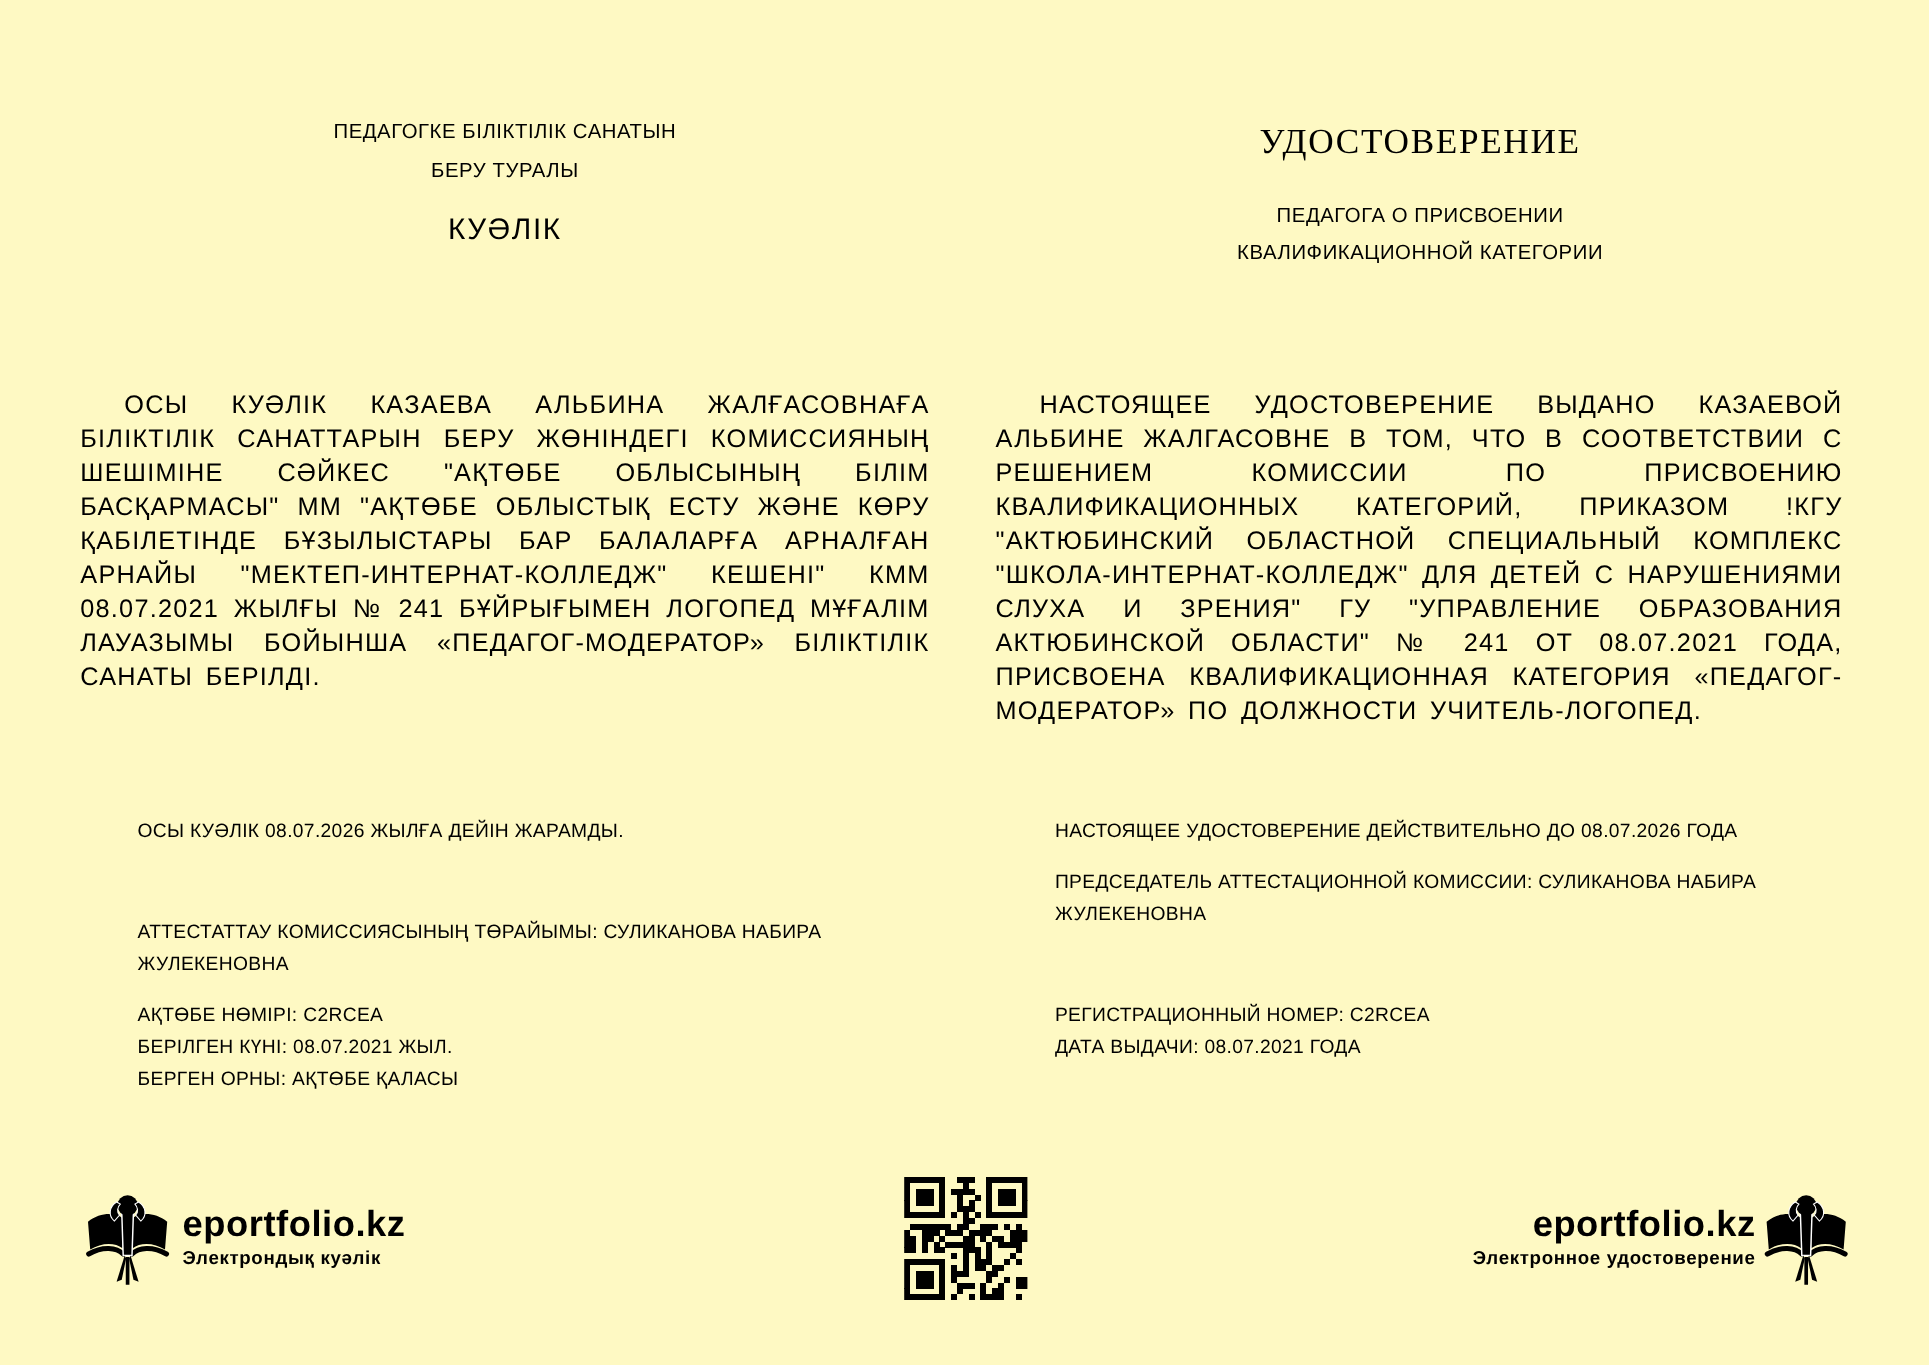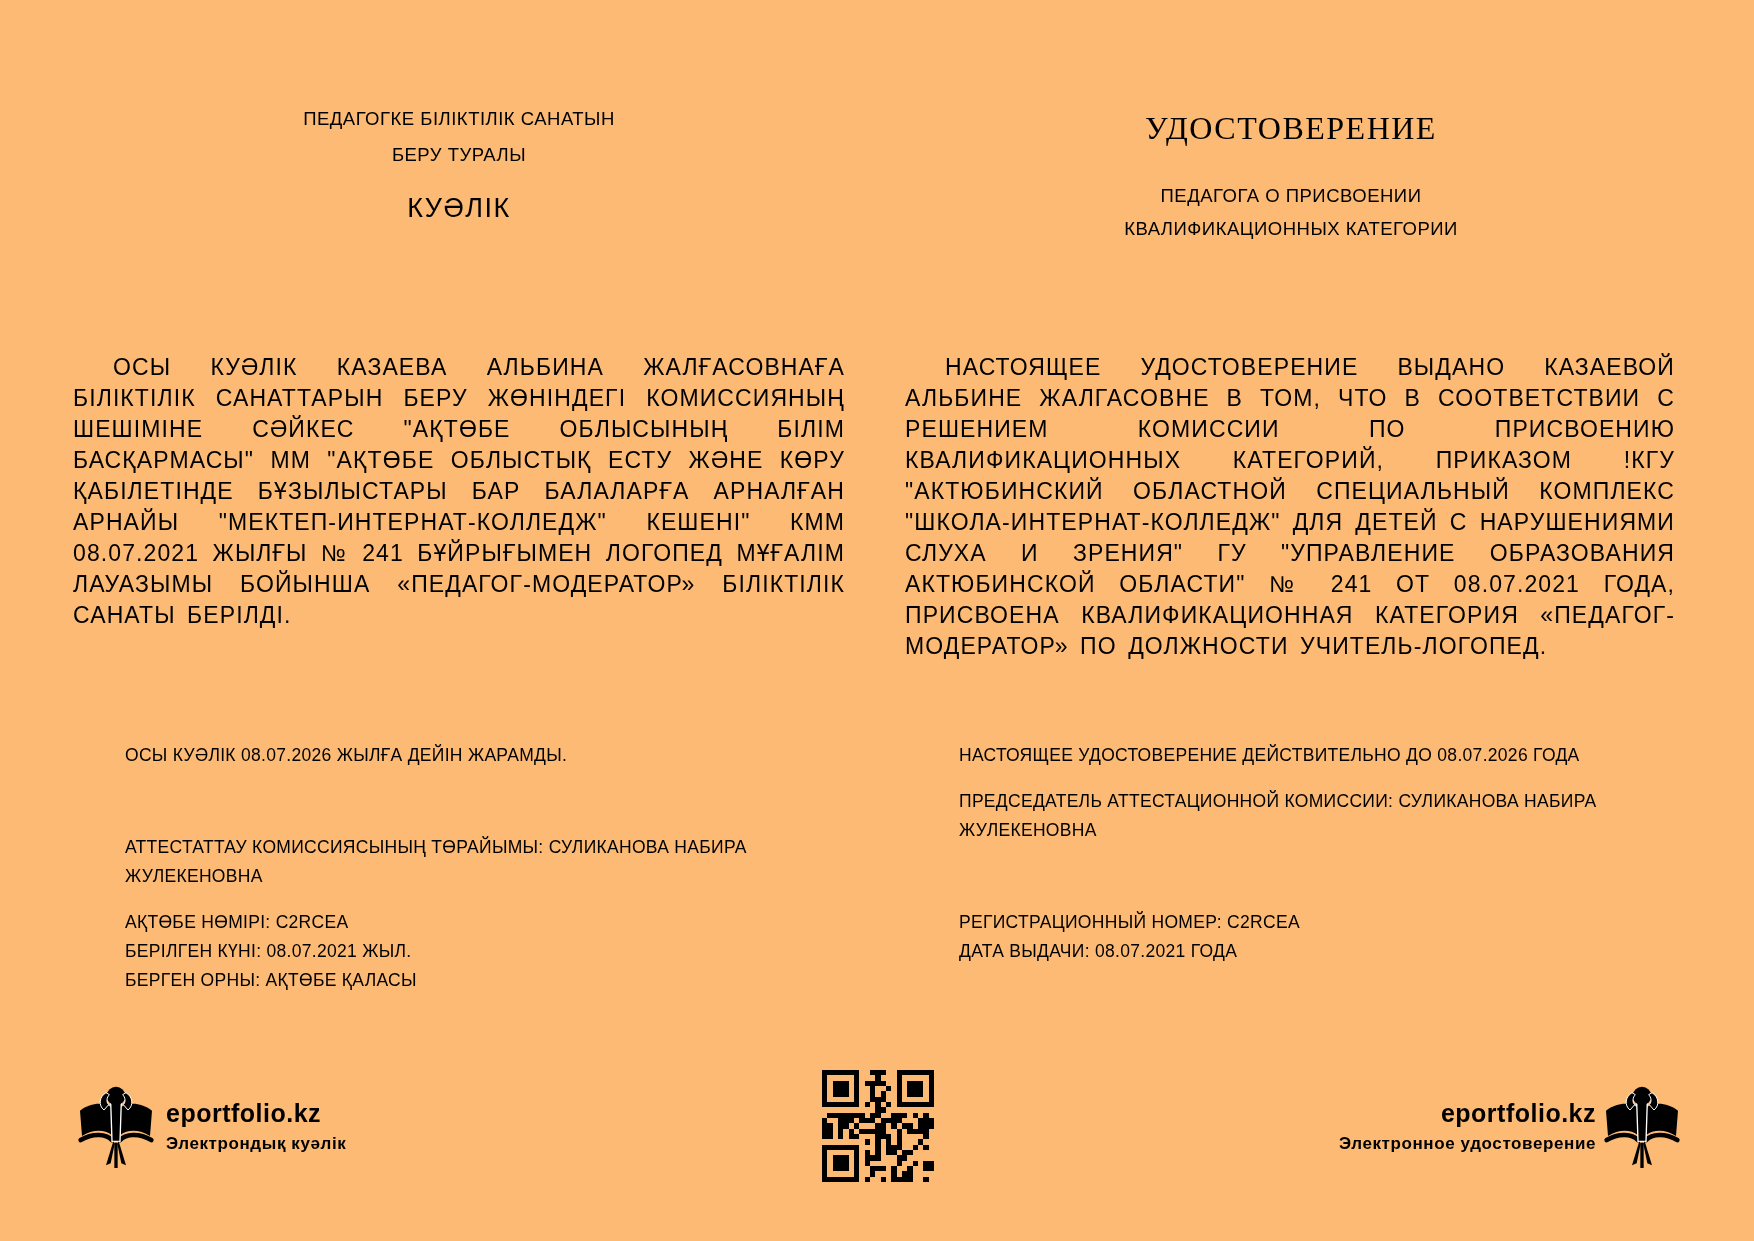--- a/index.html
+++ b/index.html
@@ -1,19 +1,19 @@
 <!DOCTYPE html>
 <html><head>
 <meta charset="utf-8">
 <style>
   html,body{margin:0;padding:0;background:#e8e8e8;}
   .page{
     position:relative;
     width:1754px;height:1241px;
-    background:#fdba74;
+    background:#fef9c3;
     color:#000000;
     font-family:"Liberation Sans", sans-serif;
     overflow:hidden;
     margin:0 auto;
   }
   .abs{position:absolute;}
 
   
   .kk-subtitle{left:73px;top:101px;width:772px;text-align:center;font-size:18.5px;line-height:36px;letter-spacing:.5px;}
   .kk-title{left:73px;top:188px;width:772px;text-align:center;font-size:27px;letter-spacing:1.5px;line-height:40px;}
@@ -38,21 +38,21 @@
   .ru-chairman{left:959px;top:787px;width:655px;}
   .kk-reg{left:125px;top:908px;}
   .ru-reg{left:959px;top:908px;}
 
   
   .logo-icon{width:80px;height:96px;}
   .logo-left-icon{left:76px;top:1080px;}
   .logo-right-icon{left:1602px;top:1080px;}
   .logo-text-left{left:166px;top:1095px;text-align:left;}
   .logo-text-right{left:1146px;top:1095px;width:450px;text-align:right;}
-  .brand{font-size:25px;font-weight:bold;letter-spacing:.5px;line-height:36px;}
+  .brand{font-size:33px;font-weight:bold;letter-spacing:.5px;line-height:36px;}
   .tagline{font-size:17px;font-weight:bold;letter-spacing:.6px;line-height:22px;margin-top:2px;}
   .qr{left:822px;top:1070px;width:112px;height:112px;}
 </style>
 </head>
 <body>
 
 <div class="page">
 
   <div class="abs kk-subtitle">
     <div>ПЕДАГОГКЕ БІЛІКТІЛІК САНАТЫН</div>
@@ -64,21 +64,21 @@
   <div class="abs small-line kk-chairman">АТТЕСТАТТАУ КОМИССИЯСЫНЫҢ ТӨРАЙЫМЫ: СУЛИКАНОВА НАБИРА ЖУЛЕКЕНОВНА</div>
   <div class="abs small-line kk-reg">
     <div>АҚТӨБЕ НӨМІРІ: C2RCEA</div>
     <div>БЕРІЛГЕН КҮНІ: 08.07.2021 ЖЫЛ.</div>
     <div>БЕРГЕН ОРНЫ: АҚТӨБЕ ҚАЛАСЫ</div>
   </div>
 
   <div class="abs ru-title">УДОСТОВЕРЕНИЕ</div>
   <div class="abs ru-subtitle">
     <div>ПЕДАГОГА О ПРИСВОЕНИИ</div>
-    <div>КВАЛИФИКАЦИОННЫХ КАТЕГОРИИ</div>
+    <div>КВАЛИФИКАЦИОННОЙ КАТЕГОРИИ</div>
   </div>
   <div class="abs body-par ru-body">НАСТОЯЩЕЕ УДОСТОВЕРЕНИЕ ВЫДАНО КАЗАЕВОЙ АЛЬБИНЕ ЖАЛГАСОВНЕ В ТОМ, ЧТО В СООТВЕТСТВИИ С РЕШЕНИЕМ КОМИССИИ ПО ПРИСВОЕНИЮ КВАЛИФИКАЦИОННЫХ КАТЕГОРИЙ, ПРИКАЗОМ !КГУ "АКТЮБИНСКИЙ ОБЛАСТНОЙ СПЕЦИАЛЬНЫЙ КОМПЛЕКС "ШКОЛА-ИНТЕРНАТ-КОЛЛЕДЖ" ДЛЯ ДЕТЕЙ С НАРУШЕНИЯМИ СЛУХА И ЗРЕНИЯ" ГУ "УПРАВЛЕНИЕ ОБРАЗОВАНИЯ АКТЮБИНСКОЙ ОБЛАСТИ" № 241 ОТ 08.07.2021 ГОДА, ПРИСВОЕНА КВАЛИФИКАЦИОННАЯ КАТЕГОРИЯ «ПЕДАГОГ-МОДЕРАТОР» ПО ДОЛЖНОСТИ УЧИТЕЛЬ-ЛОГОПЕД.</div>
   <div class="abs small-line ru-validity">НАСТОЯЩЕЕ УДОСТОВЕРЕНИЕ ДЕЙСТВИТЕЛЬНО ДО 08.07.2026 ГОДА</div>
   <div class="abs small-line ru-chairman">ПРЕДСЕДАТЕЛЬ АТТЕСТАЦИОННОЙ КОМИССИИ: СУЛИКАНОВА НАБИРА ЖУЛЕКЕНОВНА</div>
   <div class="abs small-line ru-reg">
     <div>РЕГИСТРАЦИОННЫЙ НОМЕР: C2RCEA</div>
     <div>ДАТА ВЫДАЧИ: 08.07.2021 ГОДА</div>
   </div>
 
   <div class="abs logo-left-icon">

